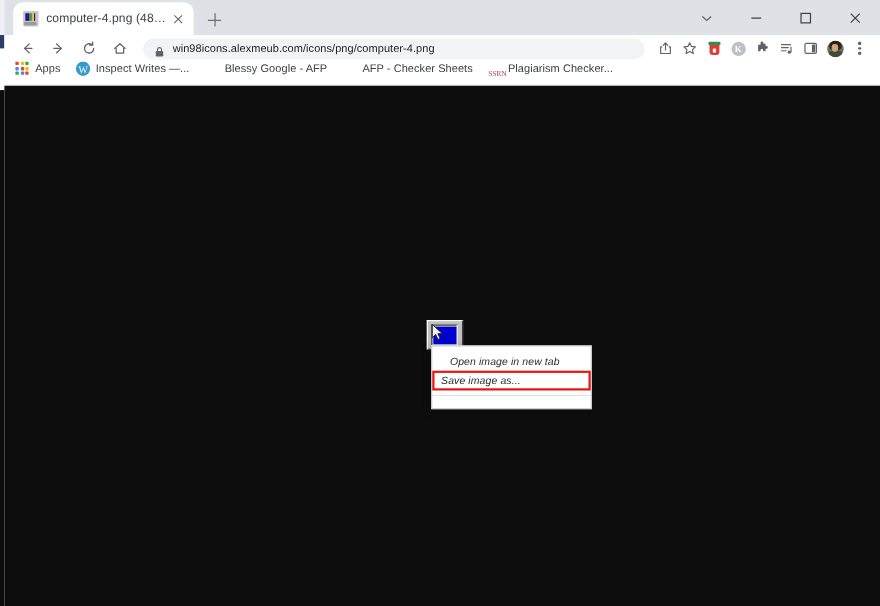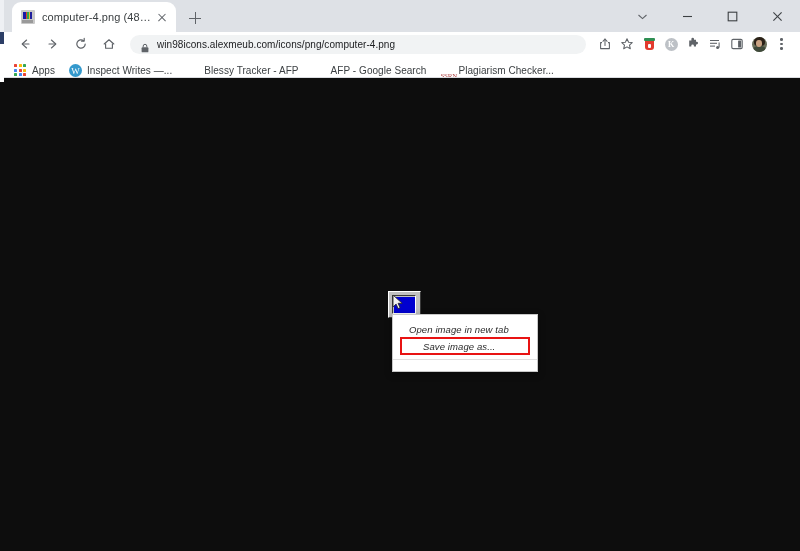--- a/index.html
+++ b/index.html
@@ -136,21 +136,21 @@
   .avatar .body { position:absolute; left:1px; bottom:0; width:13px; height:6px; background:#3f4a3a; border-radius:50% 50% 0 0; }
 
   .kebab { width: 14px; height: 14px; position:relative; }
   .kebab i { position:absolute; left:6px; width:2.6px; height:2.6px; background:#5f6368; border-radius:50%; }
   .kebab i:nth-child(1){ top:1px; }
   .kebab i:nth-child(2){ top:5.7px; }
   .kebab i:nth-child(3){ top:10.4px; }
 
   
   .bookmarks {
-    height: 22px; background: #ffffff; display:flex; align-items:flex-end;
+    height: 22px; background: #ffffff; display:flex; align-items:flex-start;
     padding-left: 10px; border-bottom: 1px solid #dadce0; overflow:hidden;
   }
   .bm { display:flex; align-items:center; margin-right: 14px; cursor:pointer; white-space:nowrap; }
   .bm-label { font-size: 10px; color: #3c4043; margin-left: 5px; letter-spacing: 0.05px; }
   .bm-ico { width: 13px; height: 13px; flex:0 0 13px; position:relative; }
 
   .apps-grid { display:grid; grid-template-columns: repeat(3,3px); grid-template-rows: repeat(3,3px); gap:1.6px; }
   .apps-grid span { width:3px; height:3px; border-radius:0.6px; }
 
   .wp-ico { width:13px; height:13px; border-radius:50%; background:#3499cd; display:flex; align-items:center; justify-content:center;
@@ -203,22 +203,22 @@
   .ctxitem {
     height: 16px; display:flex; align-items:center;
     padding-left: 16px;
     font-size: 9.5px; color: #2b2b2b; cursor: default; white-space:nowrap;
     letter-spacing: 0.1px;
   }
   .ctxitem.highlight {
     position: relative;
     outline: 2px solid #e81313;
     outline-offset: -1px;
-    margin: 1px 8px;
-    padding-left: 22px;
+    margin: 1px 1px;
+    padding-left: 7px;
   }
   .ctxsep { height:1px; background:#e0e0e0; margin: 5px 0 5px 0; }
 </style>
 </head>
 <body>
 
 <div id="app">
 
   <div class="behind-strip">
     <div class="b1"></div>
@@ -397,26 +397,26 @@
 
       <div class="bm">
         <span class="bm-ico">
             <span class="wp-ico">W</span>
           </span>
         <span class="bm-label">Inspect Writes —...</span>
       </div>
 
       <div class="bm">
         <span class="bm-ico"><span class="sheets-ico"></span></span>
-        <span class="bm-label">Blessy Tracker - AFP</span>
+        <span class="bm-label">Blessy Google - AFP</span>
       </div>
 
       <div class="bm">
         <span class="bm-ico"><span class="sheets-ico"></span></span>
-        <span class="bm-label">AFP - Google Search</span>
+        <span class="bm-label">AFP - Checker Sheets</span>
       </div>
 
       <div class="bm">
         <span class="bm-ico">
           <span class="ssrn-ico">SSRN</span>
         </span>
         <span class="bm-label">Plagiarism Checker...</span>
       </div>
     </div>
 

